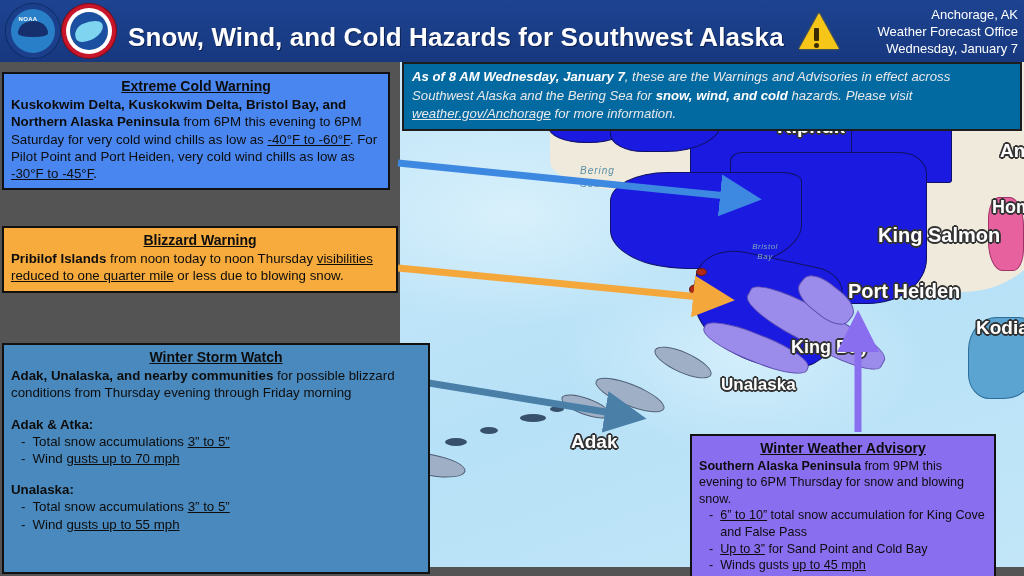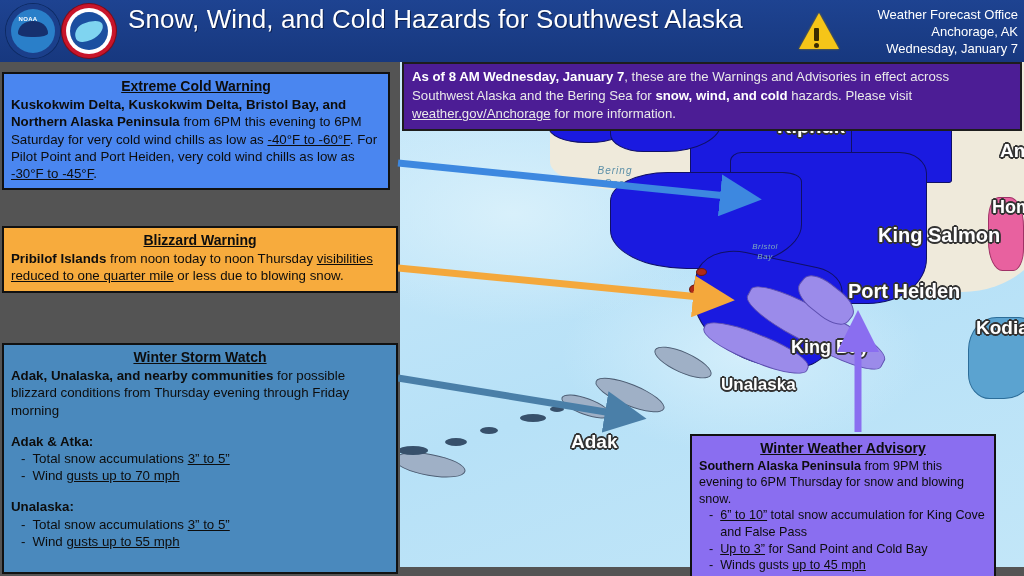--- a/index.html
+++ b/index.html
@@ -18,21 +18,21 @@
              border-radius:50% 50% 46% 46%/80% 80% 24% 24%;}
   #noaa-logo .txt{position:absolute;left:0;top:12px;width:44px;text-align:center;color:#fff;
              font-size:6px;font-weight:bold;letter-spacing:.3px;z-index:3;}
   #nws-logo{left:62px;background:#c8152a;box-shadow:0 0 0 1px #7d0c19;}
   #nws-logo .ring{position:absolute;left:4px;top:4px;width:46px;height:46px;border-radius:50%;
              background:#fff;}
   #nws-logo .globe{position:absolute;left:8px;top:8px;width:38px;height:38px;border-radius:50%;
              background:#1b4fa0;overflow:hidden;}
   #nws-logo .globe:after{content:"";position:absolute;left:4px;top:10px;width:30px;height:18px;
              background:#7fd4f0;border-radius:40% 60% 55% 45%/60% 45% 55% 40%;transform:rotate(-25deg);}
-  #header-title{position:absolute;left:128px;top:4px;color:#ffffff;font-size:26px;font-weight:normal;
+  #header-title{position:absolute;left:128px;top:22px;color:#ffffff;font-size:26px;font-weight:bold;
              letter-spacing:.1px;white-space:nowrap;text-shadow:1px 1px 0 #0d2050;}
   #warn-triangle{position:absolute;left:799px;top:13px;width:0;height:0;border-left:20px solid transparent;
              border-right:20px solid transparent;border-bottom:36px solid #f5c518;filter:drop-shadow(0 0 1px #9a7a00);}
   #warn-bang{position:absolute;left:814px;top:28px;width:5px;height:13px;background:#3a2c00;border-radius:1px;}
   #warn-dot{position:absolute;left:814px;top:43px;width:5px;height:5px;background:#3a2c00;border-radius:50%;}
   #header-right{position:absolute;right:6px;top:6px;text-align:right;color:#ffffff;font-size:13px;
              line-height:17px;}
 
   
   #map{position:absolute;left:400px;top:62px;width:624px;height:505px;background:#bfe4f8;overflow:hidden;}
@@ -46,40 +46,40 @@
   .zpurple{background:#9b8bea;border:1px solid #5d4fb0;}
   .zgray{background:#9fb0c6;border:1px solid #4d5d73;}
   .zpink{background:#e8619f;border:1px solid #a03166;}
   .zlightblue{background:#5ba3d0;border:1px solid #2c6d99;}
   .zorange{background:#b02a16;border:1px solid #6d190d;}
 
   .maplabel{position:absolute;color:#ffffff;font-weight:bold;white-space:nowrap;
      text-shadow:-1.4px -1.4px 0 #333,1.4px -1.4px 0 #333,-1.4px 1.4px 0 #333,1.4px 1.4px 0 #333,
                  0 -1.6px 0 #333,0 1.6px 0 #333,-1.6px 0 0 #333,1.6px 0 0 #333;}
   #lbl-bering{position:absolute;color:#5b8fa8;font-size:10px;font-style:italic;letter-spacing:1px;
-     text-align:center;line-height:13px;text-shadow:none;font-weight:normal;}
+     text-align:left;line-height:13px;text-shadow:none;font-weight:normal;}
   #lbl-bristol{position:absolute;color:#7fa8bd;font-size:8px;font-style:italic;letter-spacing:.5px;
      text-align:center;line-height:10px;text-shadow:none;font-weight:normal;}
 
   
   svg.arrowlayer{position:absolute;left:0;top:0;width:1024px;height:576px;pointer-events:none;}
 
   
   .box{position:absolute;border:2px solid #111;box-sizing:border-box;padding:4px 7px 6px 7px;
        color:#0d0d0d;font-size:13.3px;line-height:17.2px;}
   .box .title{display:block;text-align:center;font-weight:bold;text-decoration:underline;
        font-size:14px;margin-bottom:1px;}
   .box b{font-weight:bold;}
   .box u{text-decoration:underline;}
   #box-extreme-cold{left:2px;top:72px;width:388px;background:#4a86f0;}
   #box-blizzard{left:2px;top:226px;width:396px;background:#f7ab3d;}
-  #box-winter-storm{left:2px;top:343px;width:396px;background:#4a89bd;height:231px;}
+  #box-winter-storm{left:2px;top:343px;width:428px;background:#4a89bd;height:231px;}
   #box-advisory{left:690px;top:434px;width:306px;background:#8a6ef0;font-size:12.6px;line-height:16.6px;}
-  #box-info{left:402px;top:62px;width:620px;background:#4c1d95;border:2px solid #1d1d1d;
-       color:#e9e9e9;font-size:13.2px;line-height:18.5px;padding:4px 8px 5px 8px;}
+  #box-info{left:402px;top:62px;width:620px;background:#0369a1;border:2px solid #1d1d1d;
+       color:#e9e9e9;font-size:13.2px;line-height:18.5px;padding:4px 8px 5px 8px;font-style:italic;}
   #box-info b{color:#ffffff;}
   .blist{margin:0;padding:0;list-style:none;}
   .blist li{display:flex;gap:7px;padding-left:10px;}
   .blist li .dash{flex:0 0 auto;}
   .sect-head{font-weight:bold;display:block;}
   .spacer{display:block;height:14px;}
 </style>
 </head>
 <body>
 
@@ -169,22 +169,22 @@
     </div>
     <div id="nws-logo" class="logo">
       <div class="ring"></div>
         <div class="globe"></div>
     </div>
     <div id="header-title">Snow, Wind, and Cold Hazards for Southwest Alaska</div>
     <div id="warn-triangle"></div>
     <div id="warn-bang"></div>
     <div id="warn-dot"></div>
     <div id="header-right">
+      <div>Anchorage, AK</div>
       <div>Weather Forecast Office</div>
-      <div>Anchorage, AK</div>
       <div>Wednesday, January 7</div>
     </div>
   </div>
 
   <div id="box-info" class="box">
     <b>As of 8 AM Wednesday, January 7</b><span>, these are the Warnings and Advisories in effect across Southwest Alaska and the Bering Sea for </span><b>snow, wind, and cold</b><span> hazards. Please visit </span><u>weather.gov/Anchorage</u><span> for more information.</span>
   </div>
 
   <div id="box-extreme-cold" class="box">
     <span class="title">Extreme Cold Warning</span>

